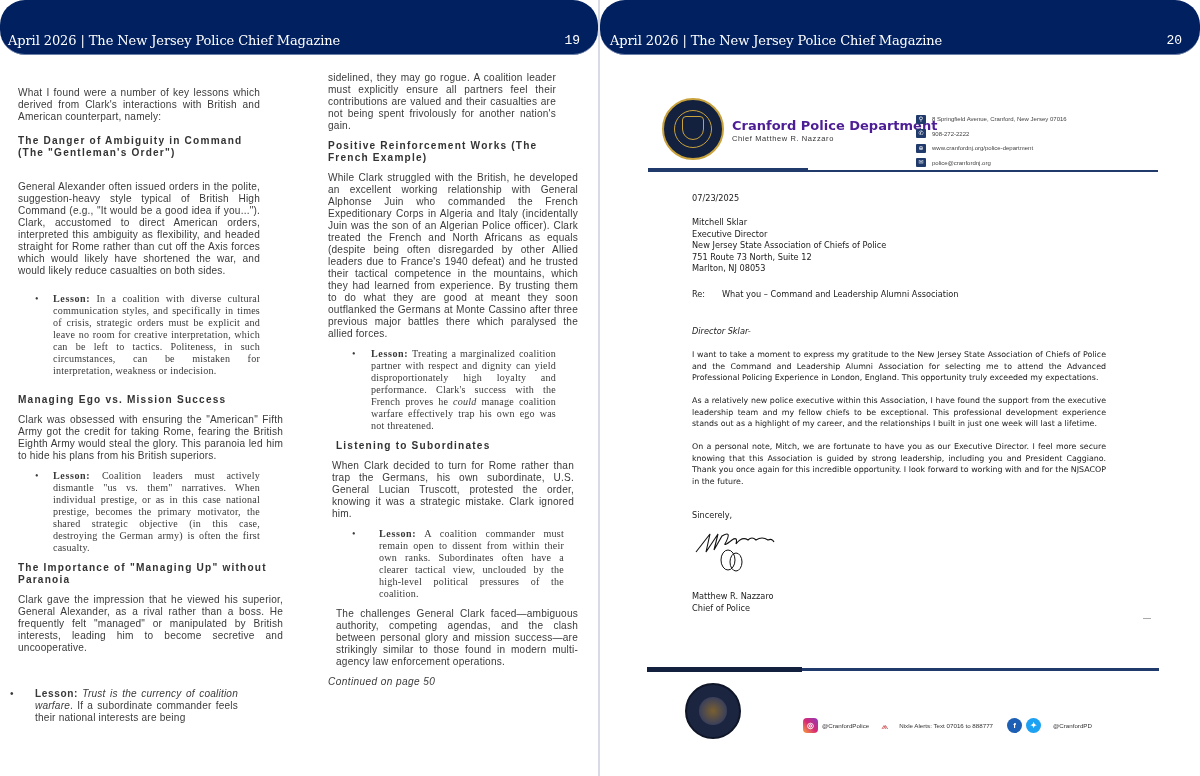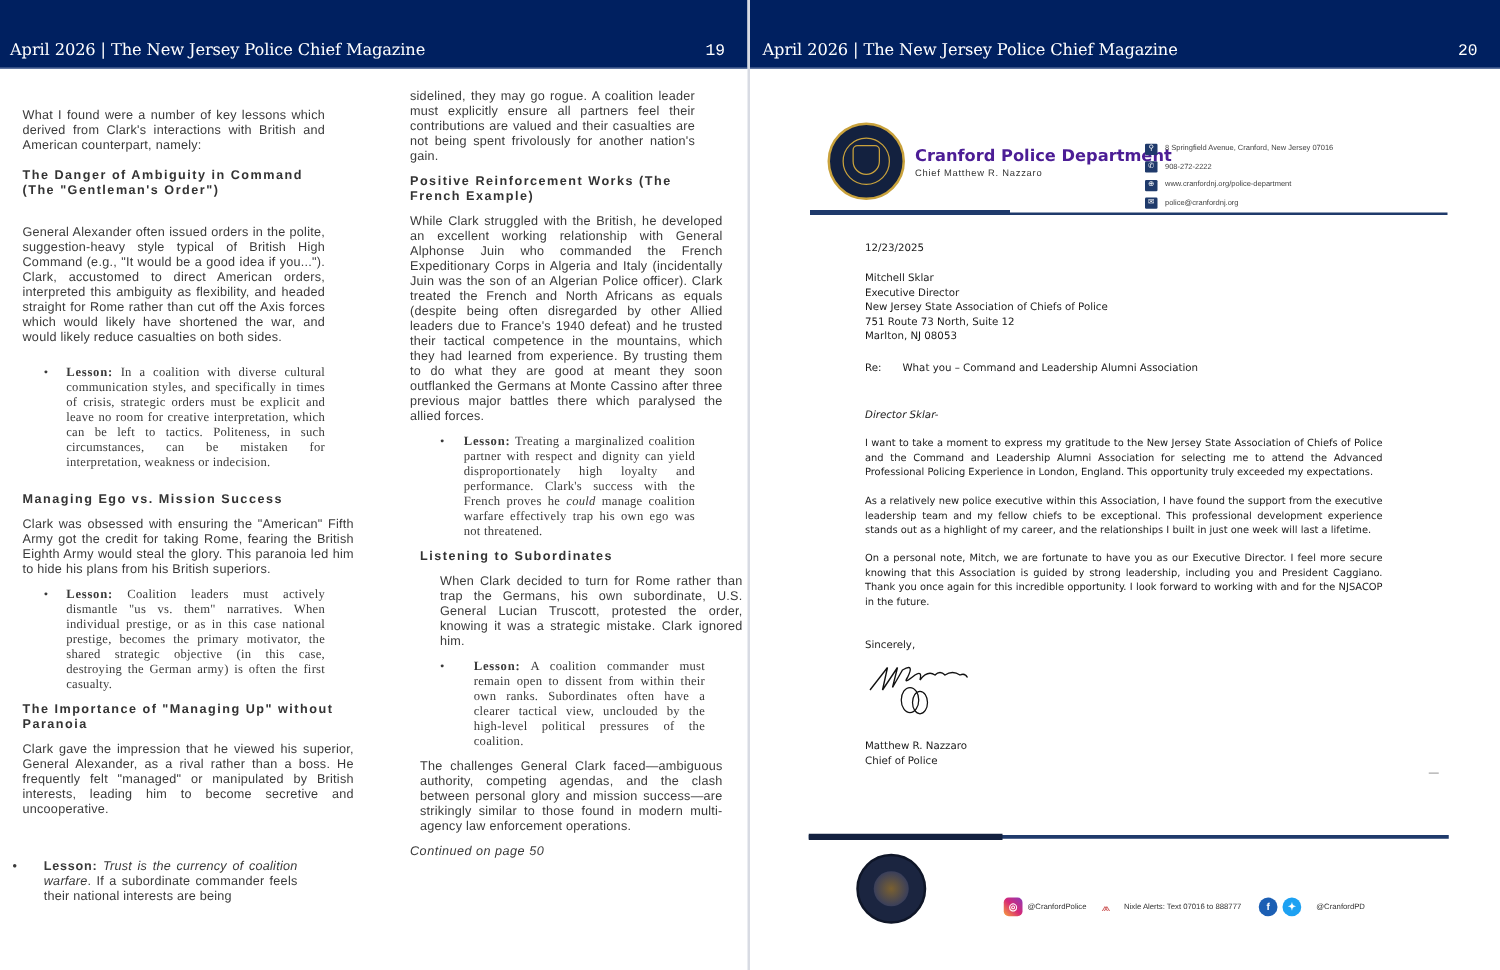--- a/index.html
+++ b/index.html
@@ -4,21 +4,21 @@
 <style>
   * { box-sizing: border-box; margin: 0; padding: 0; }
   html, body { width: 1200px; height: 776px; overflow: hidden; background: #ffffff; }
   body { position: relative; font-family: "Liberation Sans", sans-serif; color: #333; }
 
   .page { position: absolute; top: 0; height: 776px; background: #fff; }
   .page-left { left: 0; width: 598px; }
   .page-right { left: 600px; width: 600px; }
   .gutter { position: absolute; left: 598px; top: 0; width: 2px; height: 776px; background: #d8dbe3; }
 
-  .header-band { position: absolute; left: 0; top: 0; width: 100%; height: 55px; background: #002060; border-bottom: 1px solid #6b7fa8; }
+  .header-band { position: absolute; left: 0; top: 0; width: 100%; height: 55px; background: #002060; border-bottom: 1px solid #6b7fa8; border-radius: 25px; }
   .header-title { position: absolute; left: 8px; top: 33px; color: #fff; font-family: "DejaVu Serif", serif; font-size: 13px; letter-spacing: -0.1px; }
   .header-page { position: absolute; right: 18px; top: 33px; color: #fff; font-family: Liberation Mono, monospace; font-size: 13px; }
   .page-right .header-title { left: 10px; }
   .page-right .header-page { right: 18px; }
 
   .col { position: absolute; font-size: 10.1px; line-height: 12px; color: #3a3a3a; letter-spacing: 0.2px; }
   .col-1 { left: 18px; top: 87px; width: 242px; }
   .col-2 { left: 328px; top: 72px; width: 250px; }
   .col p { text-align: justify; margin-bottom: 12px; }
   .col h3 { font-size: 10.1px; font-weight: bold; letter-spacing: 1.2px; color: #333; margin-bottom: 12px; line-height: 12px; }
@@ -103,21 +103,21 @@
   </div>
 
   <div class="col col-2">
     <p style="width:228px;margin-bottom:8px;">sidelined, they may go rogue. A coalition leader must explicitly ensure all partners feel their contributions are valued and their casualties are not being spent frivolously for another nation's gain.</p>
     <h3 style="margin-bottom:8px;">Positive Reinforcement Works (The French Example)</h3>
     <p style="margin-bottom:8px;">While Clark struggled with the British, he developed an excellent working relationship with General Alphonse Juin who commanded the French Expeditionary Corps in Algeria and Italy (incidentally Juin was the son of an Algerian Police officer). Clark treated the French and North Africans as equals (despite being often disregarded by other Allied leaders due to France's 1940 defeat) and he trusted their tactical competence in the mountains, which they had learned from experience. By trusting them to do what they are good at meant they soon outflanked the Germans at Monte Cassino after three previous major battles there which paralysed the allied forces.</p>
     <ul style="width:228px;margin-bottom:8px;">
       <li><span class="lbl">Lesson:</span> <span>Treating a marginalized coalition partner with respect and dignity can yield disproportionately high loyalty and performance. Clark's success with the French proves he </span><em>could</em><span> manage coalition warfare effectively trap his own ego was not threatened.</span></li>
     </ul>
     <h3 style="margin-left:8px;margin-bottom:8px;">Listening to Subordinates</h3>
-    <p style="margin-left:24px;width:242px;margin-bottom:8px;">When Clark decided to turn for Rome rather than trap the Germans, his own subordinate, U.S. General Lucian Truscott, protested the order, knowing it was a strategic mistake. Clark ignored him.</p>
+    <p style="margin-left:4px;width:242px;margin-bottom:8px;">When Clark decided to turn for Rome rather than trap the Germans, his own subordinate, U.S. General Lucian Truscott, protested the order, knowing it was a strategic mistake. Clark ignored him.</p>
     <ul style="width:236px;margin-bottom:8px;">
       <li style="padding-left:51px;"><span class="lbl">Lesson:</span> <span>A coalition commander must remain open to dissent from within their own ranks. Subordinates often have a clearer tactical view, unclouded by the high-level political pressures of the coalition.</span></li>
     </ul>
     <p style="margin-left:8px;width:242px;margin-bottom:8px;">The challenges General Clark faced—ambiguous authority, competing agendas, and the clash between personal glory and mission success—are strikingly similar to those found in modern multi-agency law enforcement operations.</p>
     <p class="continued">Continued on page 50</p>
   </div>
 </div>
 
 <div class="gutter"></div>
 
@@ -148,21 +148,21 @@
           <span class="ic">⊕</span>
           <span>www.cranfordnj.org/police-department</span>
         </div>
       <div class="row">
           <span class="ic">✉</span>
           <span>police@cranfordnj.org</span>
         </div>
     </div>
     <div class="rule-top"></div>
 
-    <div class="ltr ltr-date">12/23/2025</div>
+    <div class="ltr ltr-date">07/23/2025</div>
     <div class="ltr ltr-addr">
       <div>Mitchell Sklar</div>
       <div>Executive Director</div>
       <div>New Jersey State Association of Chiefs of Police</div>
       <div>751 Route 73 North, Suite 12</div>
       <div>Marlton, NJ 08053</div>
     </div>
     <div class="ltr ltr-re"><span class="re-k">Re:</span><span>What you – Command and Leadership Alumni Association</span></div>
     <div class="ltr ltr-salute">Director Sklar-</div>
     <div class="ltr ltr-body">

